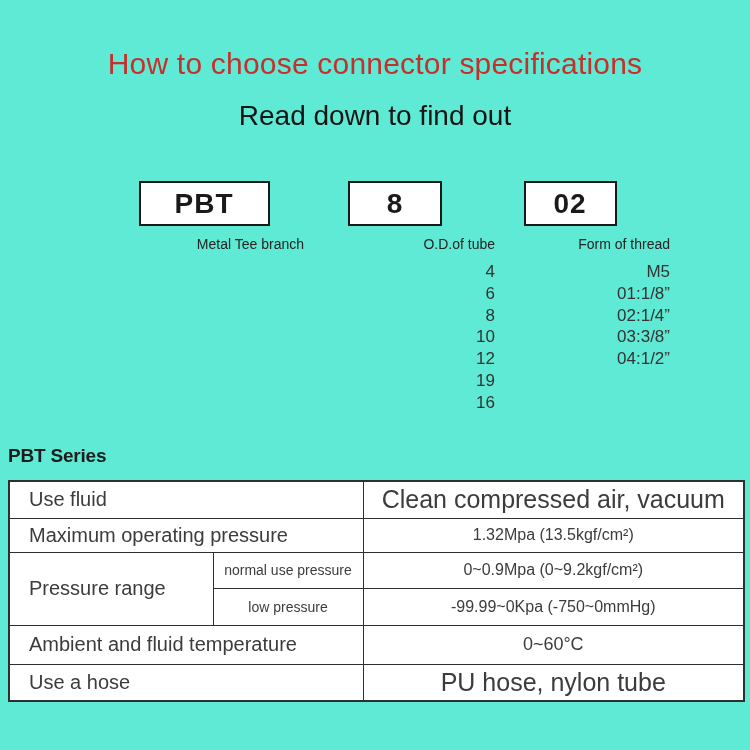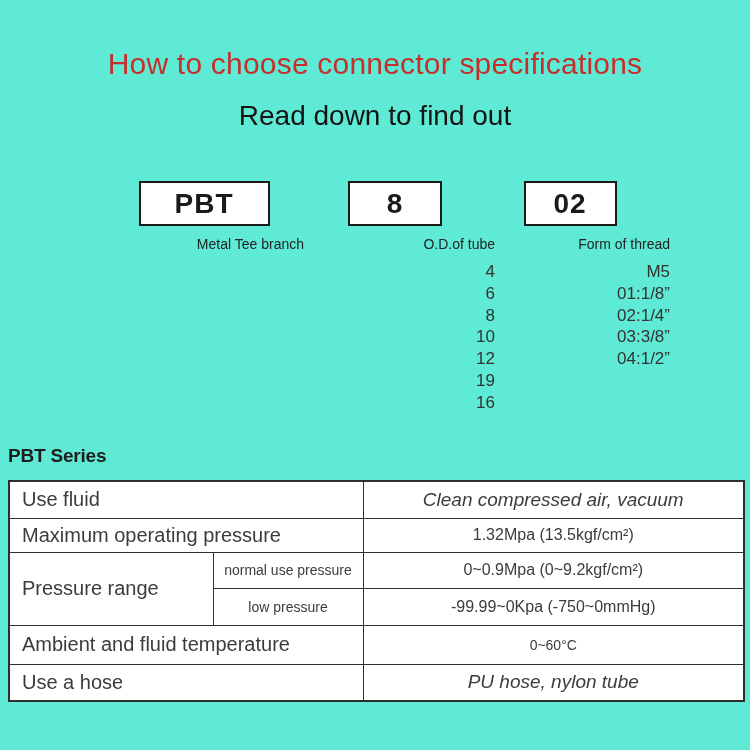--- a/index.html
+++ b/index.html
@@ -95,31 +95,31 @@
     border: 1px solid var(--border, #2f2f2f);
     color: var(--text-dark, #3c3c3c);
     vertical-align: middle;
     background: #ffffff;
     overflow: hidden;
     white-space: nowrap;
   }
   td.beige { background: var(--row-beige, #f5efe2); }
   td.label-cell {
     font-size: 20px;
-    padding-left: 12px;
+    padding-left: 19px;
     text-align: left;
   }
   td.sub-cell {
     font-size: 14px;
     text-align: center;
   }
   td.value-cell { text-align: center; }
-  .v-lg { font-size: 19px; font-style: italic; }
+  .v-lg { font-size: 25px; }
   .v-md { font-size: 16px; }
-  .v-sm { font-size: 14px; }
+  .v-sm { font-size: 18px; }
   tr.r1 { height: 37px; }
   tr.r2 { height: 34px; margin-top: 32px; }
   tr.r3 { height: 36px; }
   tr.r4 { height: 37px; }
   tr.r5 { height: 39px; }
   tr.r6 { height: 37px; }
 </style>
 </head>
 <body>
 

